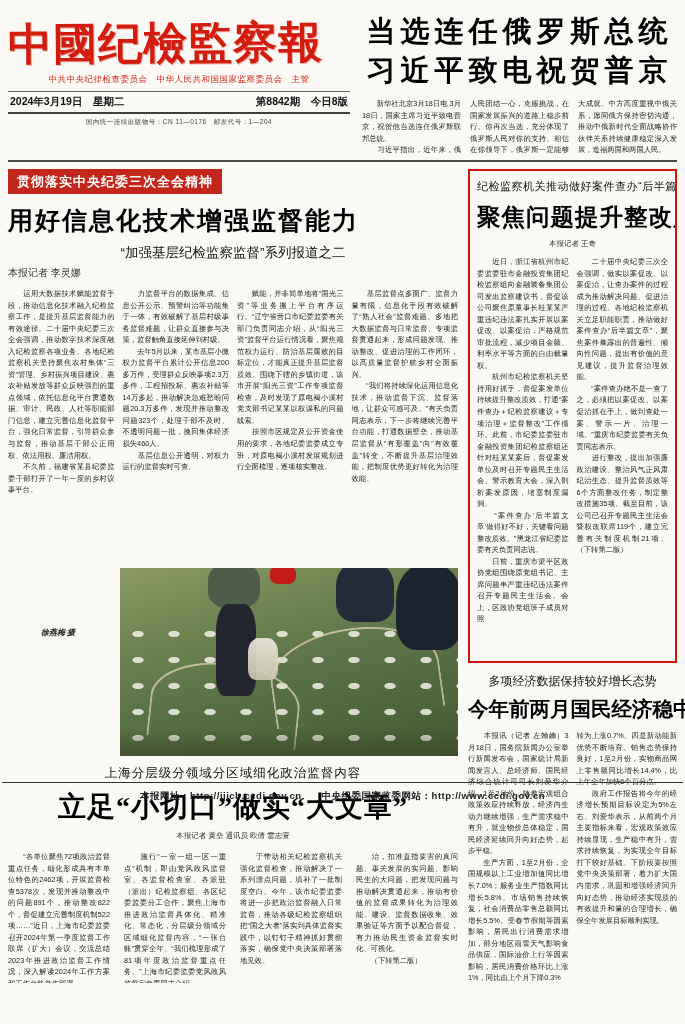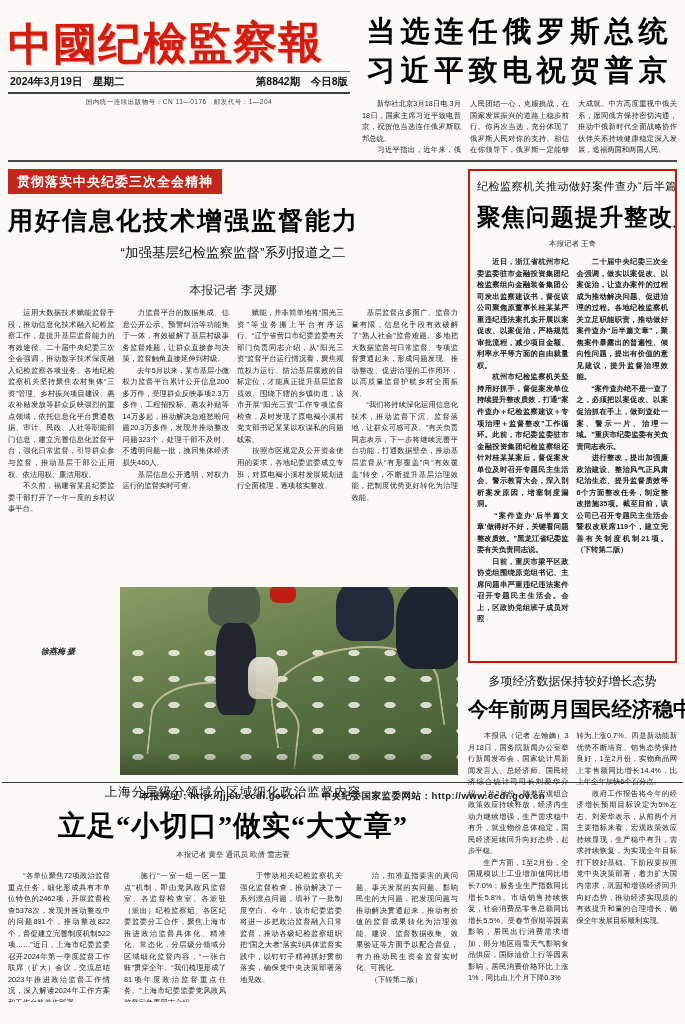--- a/index.html
+++ b/index.html
@@ -60,21 +60,21 @@
     display:inline-block; background:#c3261a; color:#fff;
     font-weight:bold; font-size:13px; letter-spacing:1px;
     padding:4px 9px 3px 9px;
   }
   .lead-headline {
     font-family:"Liberation Serif", serif;
     font-weight:bold; font-size:25px; letter-spacing:2px;
     text-align:left; margin-top:10px; color:#000; white-space:nowrap;
   }
   .lead-subhead { text-align:center; font-size:13.5px; margin-top:7px; color:#111; }
-  .lead-byline { text-align:center; font-size:12px; color:#333; margin-top:20px; }
+  .lead-byline { font-size:10px; color:#333; margin-top:4px; }
   .lead-body { display:flex; gap:8px; margin-top:8px; height:272px; overflow:hidden; }
   .lead-body > div { flex:1; min-width:0; }
 
   
   .photo-row { display:flex; gap:8px; margin-top:8px; }
   .photo-caption {
     width:104px; flex:none; padding-top:40px;
     font-family:"Liberation Serif", serif; font-style:italic;
     font-size:8px; line-height:1.85; text-align:justify;
     white-space:pre-line; color:#222;
@@ -119,21 +119,21 @@
     border:2.5px solid #cc150f; padding:8px 7px 6px 7px; background:#faf9f5;
     height:494px; overflow:hidden;
   }
   .box-kicker { text-align:center; font-size:11px; color:#111; letter-spacing:.5px; white-space:nowrap; }
   .box-headline {
     font-family:"Liberation Serif", serif; font-weight:bold;
     font-size:23.5px; letter-spacing:1px; text-align:center; margin-top:7px; color:#000; white-space:nowrap;
   }
   .box-byline { text-align:center; font-size:7.5px; color:#333; margin-top:6px; }
   .box-body { display:flex; gap:8px; margin-top:7px; height:408px; overflow:hidden; }
-  .box-body > div { flex:1; min-width:0;font-weight:bold; }
+  .box-body > div { flex:1; min-width:0; }
 
   
   .econ-story { margin-top:10px; }
   .econ-kicker { text-align:center; font-size:12px; color:#111; }
   .econ-headline {
     font-family:"Liberation Serif", serif; font-weight:bold;
     font-size:20.5px; text-align:center; margin-top:5px; color:#000; white-space:nowrap;
   }
   .econ-body { display:flex; gap:8px; margin-top:7px; height:258px; overflow:hidden; }
   .econ-body > div { flex:1; min-width:0; }
@@ -147,20 +147,21 @@
   .footer-text { font-size:9.5px; font-weight:bold; color:#222; letter-spacing:.5px; }
 </style>
 </head>
 <body>
 
 <div class="page">
 
   <div class="header">
     <div class="masthead">
       <div class="masthead-title">中國纪檢監察報</div>
+      <div class="masthead-supervisor">中共中央纪律检查委员会　中华人民共和国国家监察委员会　主管</div>
       <div class="masthead-dateline">
         <span>2024年3月19日　星期二</span>
         <span>第8842期　今日8版</span>
       </div>
       <div class="masthead-pubcode">国内统一连续出版物号：CN 11—0176　邮发代号：1—204</div>
     </div>
 
     <div class="topstory">
       <div class="topstory-headline">当选连任俄罗斯总统</div>
       <div class="topstory-headline">习近平致电祝贺普京</div>

